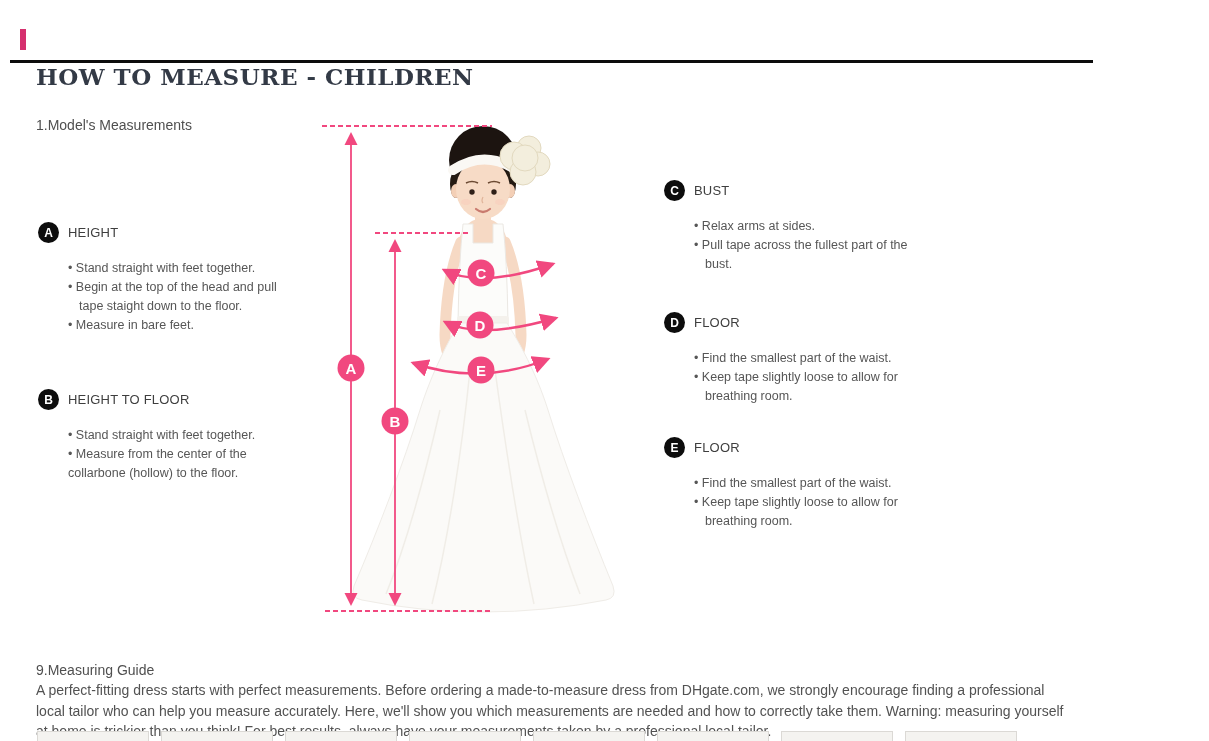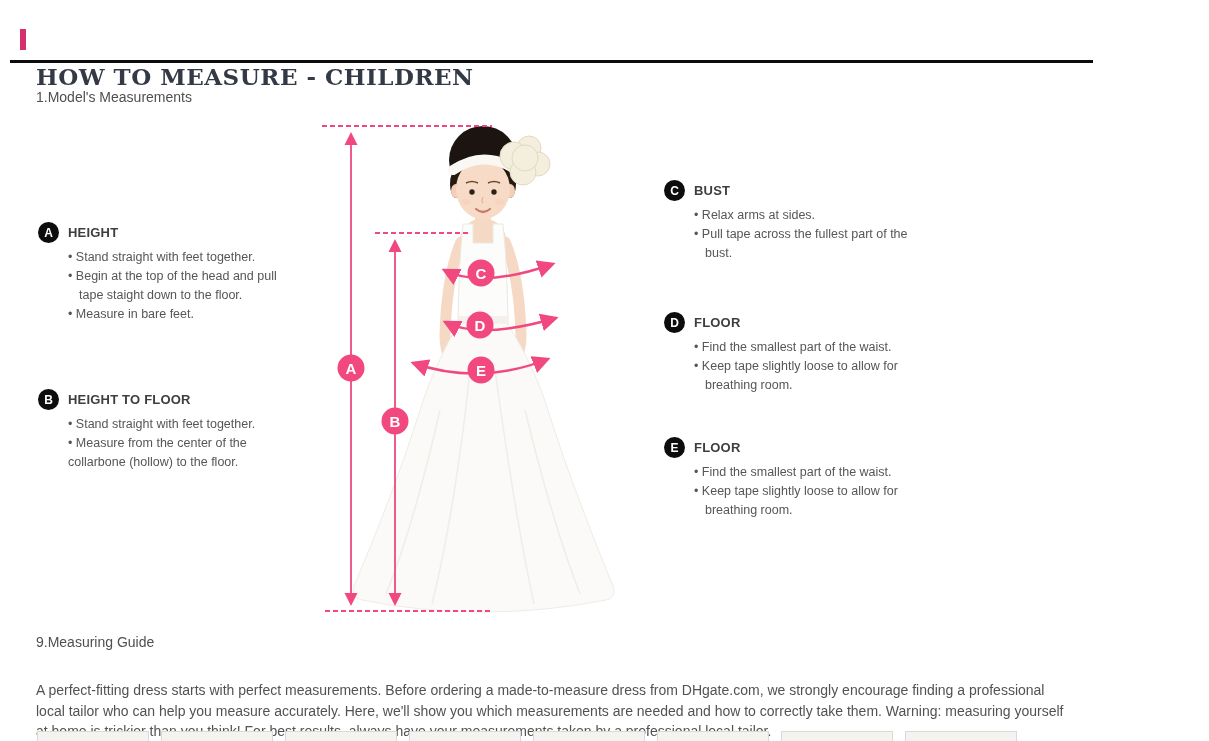--- a/index.html
+++ b/index.html
@@ -2,30 +2,30 @@
 <html><head>
 <meta charset="utf-8">
 <style>
   html,body{margin:0;padding:0;background:#fff;}
   .canvas{position:relative;width:1209px;height:741px;background:#fff;overflow:hidden;
           font-family:"Liberation Sans",sans-serif;}
   .title-bar{position:absolute;left:20px;top:29px;width:6px;height:21px;background:#D5306E;}
   .page-title{position:absolute;left:36px;top:23px;font-family:"DejaVu Serif",serif;
               font-size:23px;color:#333a46;letter-spacing:.5px;white-space:nowrap;margin-top:40px;}
   .title-rule{position:absolute;left:10px;top:60px;width:1083px;height:3px;background:#0c0c0c;}
-  .section-label{position:absolute;font-size:14px;color:#4f4f4f;}
+  .section-label{position:absolute;font-size:14px;color:#4f4f4f;margin-top:28px;}
   .sec1{left:36px;top:89px;}
   .sec2{left:36px;top:634px;}
   .measure-block{position:absolute;width:252px;}
   .block-head{display:flex;align-items:center;gap:9px;}
   .letter-badge{width:21px;height:21px;border-radius:50%;background:#0d0d0d;color:#fff;
                 font-size:12px;font-weight:bold;display:flex;align-items:center;
                 justify-content:center;flex:0 0 21px;}
-  .block-title{font-size:13px;font-weight:bold;color:#3e3e3e;letter-spacing:.2px;}
-  .bullets{margin:5px 0 0 30px;width:230px;font-size:12.5px;color:#565656;line-height:19px;}
+  .block-title{font-size:13px;font-weight:normal;color:#3e3e3e;letter-spacing:.2px;}
+  .bullets{margin:16px 0 0 30px;width:230px;font-size:12.5px;color:#565656;line-height:19px;}
   .bullet-item{padding-left:11px;text-indent:-11px;}
   .no-hang .bullet-item{padding-left:0;text-indent:0;}
   .blk-a{left:38px;top:222px;}
   .blk-b{left:38px;top:389px;}
   .blk-c{left:664px;top:180px;}
   .blk-d{left:664px;top:312px;}
   .blk-e{left:664px;top:437px;}
   .guide-paragraph{position:absolute;left:36px;top:666px;width:1034px;font-size:14px;
                    color:#525252;line-height:20.5px;}
   .figure{position:absolute;left:320px;top:110px;width:330px;height:515px;}

